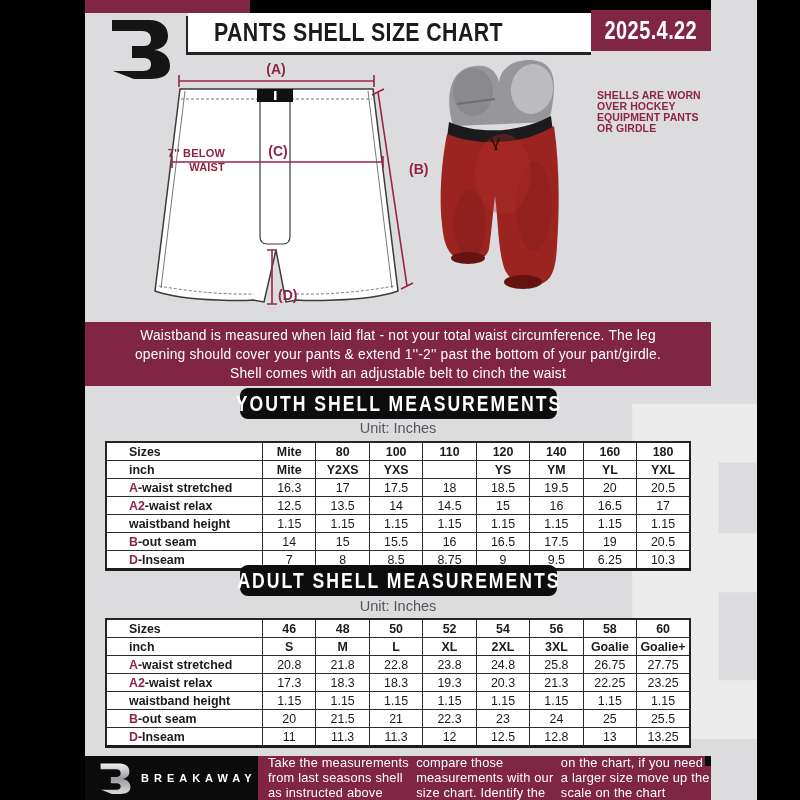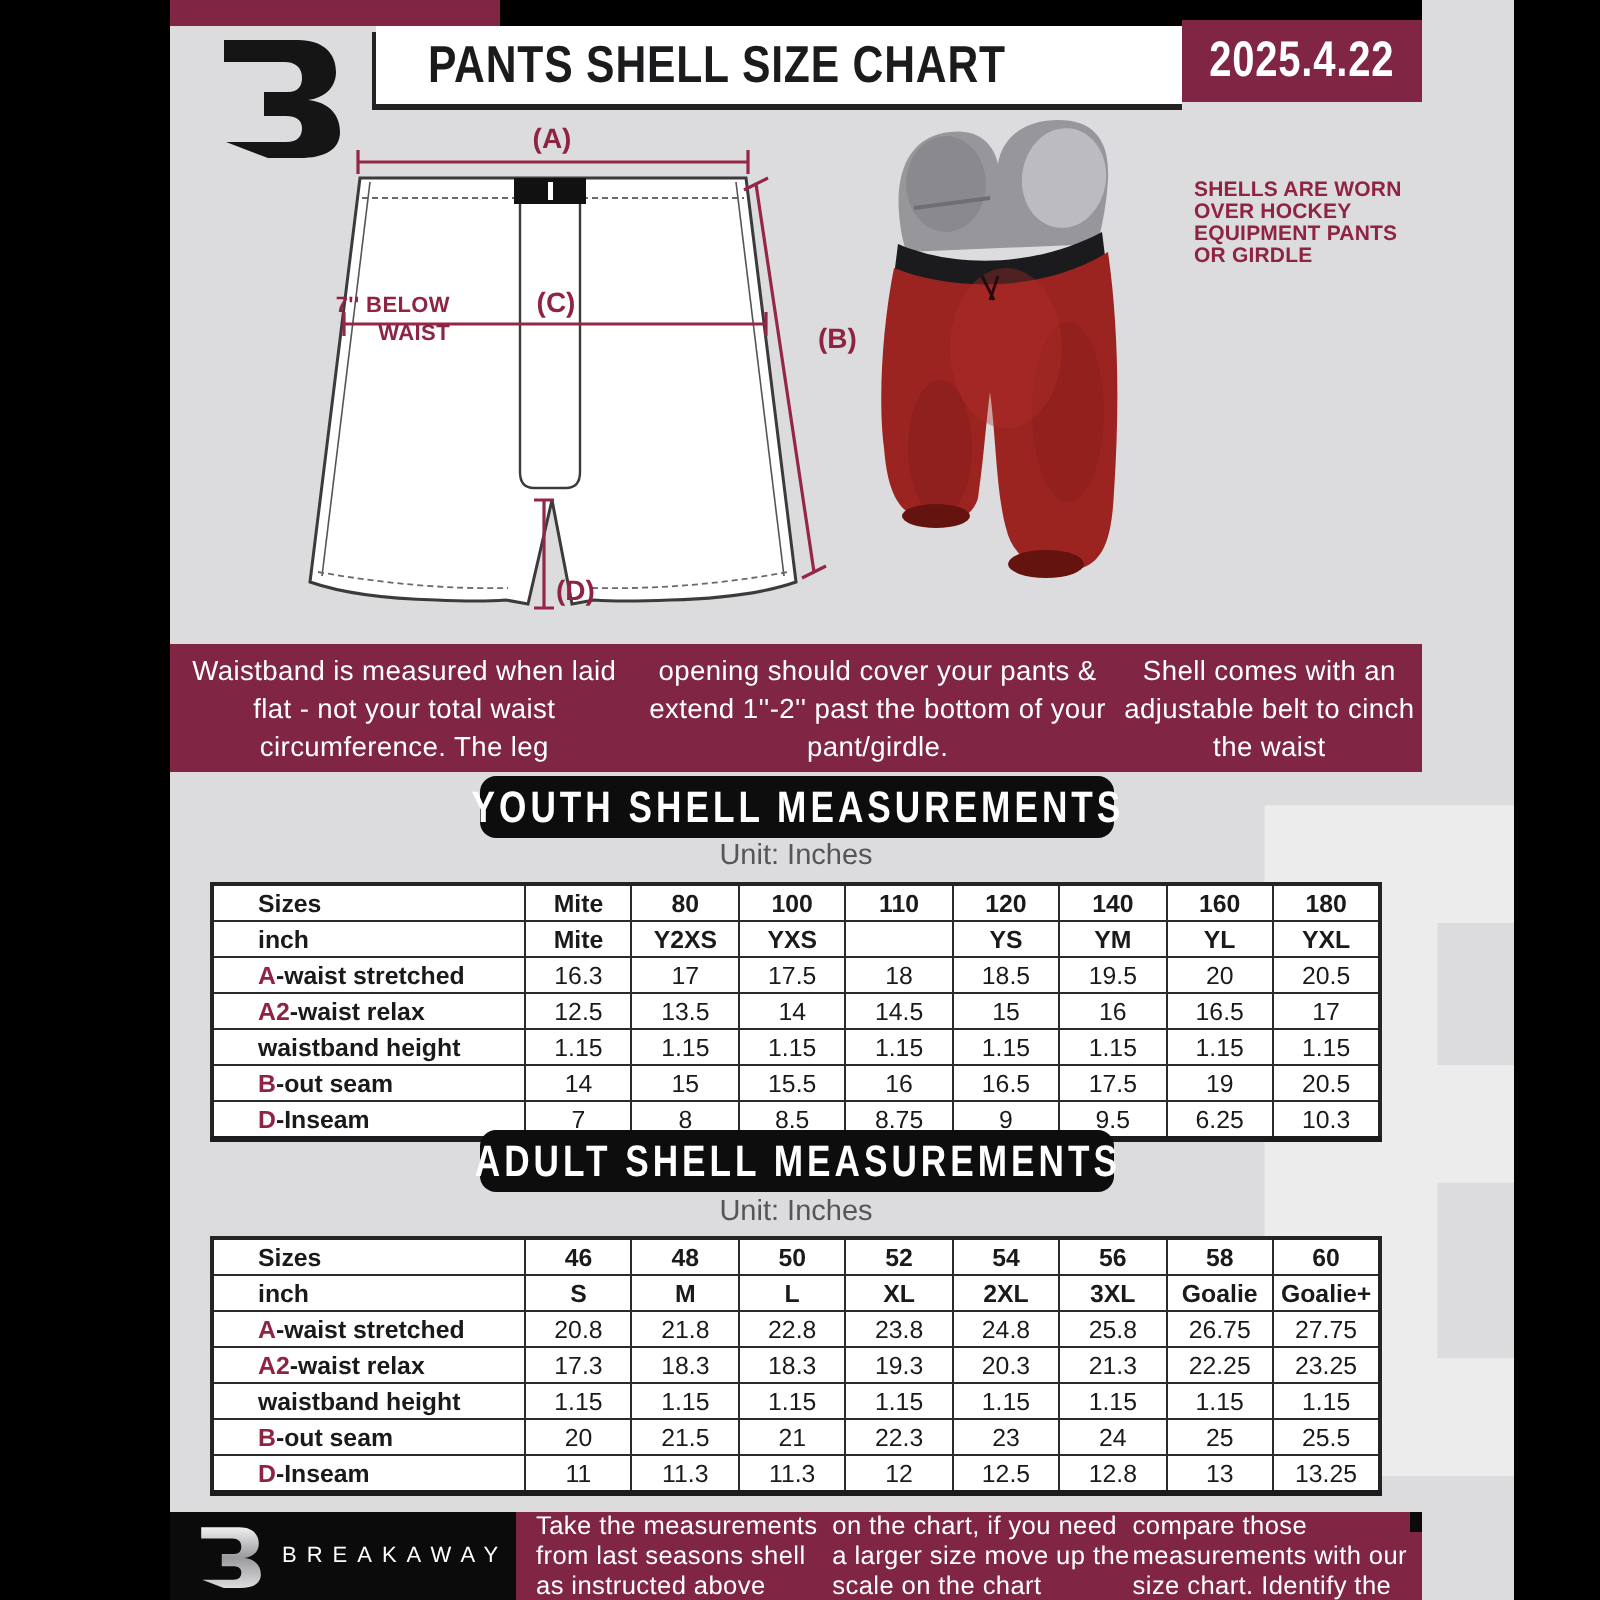--- a/index.html
+++ b/index.html
@@ -39,21 +39,21 @@
     left:28px;top:147px;width:112px;text-align:right;color:#8e2441;
     font-size:11px;line-height:13.5px;font-weight:600;letter-spacing:.2px;
   }
   .shell-note{
     left:512px;top:90px;width:112px;color:#8e2441;
     font-size:10.5px;line-height:11px;font-weight:600;letter-spacing:.1px;
   }
   
   .info-banner{
     left:0;top:322px;width:626px;height:64px;background:#802543;color:#fff;
-    display:flex;flex-direction:row;align-items:center;justify-content:center;
+    display:flex;flex-direction:column;align-items:center;justify-content:center;
     font-size:13.8px;line-height:19px;letter-spacing:.2px;text-align:center;
   }
   
   .watermark{
     left:505px;top:350px;font-size:460px;line-height:1;font-weight:700;
     color:rgba(255,255,255,.45);z-index:1;font-family:"DejaVu Sans", sans-serif;
   }
   .z2{z-index:2;}
   
   .black-banner{
@@ -79,21 +79,21 @@
   .size-table td.lbl{text-align:left;padding-left:22px;font-weight:700;width:133px;}
   .size-table td.hdr{font-weight:700;}
   .size-table .pfx{color:#8e2441;font-weight:700;}
   .tbl-wrap{left:20px;}
   
   .footer-logo-box{
     left:0;top:756px;width:173px;height:44px;background:#0b0b0b;
     display:flex;align-items:center;
   }
   .footer-brand{
-    color:#fff;font-size:11px;font-weight:400;letter-spacing:5px;margin-left:8px;white-space:nowrap;
+    color:#fff;font-size:11px;font-weight:700;letter-spacing:5px;margin-left:8px;white-space:nowrap;
   }
   .footer-banner{
     left:173px;top:756px;width:453px;height:44px;background:#802543;color:#fff;
     display:flex;flex-direction:row;justify-content:center;padding-left:10px;
     box-sizing:border-box;font-size:12.8px;line-height:14.9px;letter-spacing:.2px;
   }
   .footer-notch{left:620px;top:756px;width:6px;height:10px;background:#0b0b0b;}
   .dim-label{font-weight:700;fill:#8e2441;font-size:14px;font-family:"Liberation Sans",sans-serif;}
 </style>
 </head>
@@ -360,18 +360,18 @@
           <stop offset="0.5" stop-color="#9a9a9e"></stop>
           <stop offset="1" stop-color="#dcdcde"></stop>
         </linearGradient>
       </defs>
       <path fill="url(#silver)" d="M24,4 H44 C57,4 63,11 63,20 C63,28 57,33 49,34 C59,35 65,41 65,50 C65,59 57,63 45,63 H29 L8,55 H38 C44,55 46,52 46,48 C46,44 43,42 38,42 H27 V30 H39 C44,30 46,27 46,23 C46,18 43,15 37,15 H7 V4 H24 Z"></path>
     </svg>
     <span class="footer-brand">BREAKAWAY</span>
   </div>
   <div class="abs footer-banner z2">
       <div>Take the measurements from last seasons shell as instructed above</div>
+      <div>compare those measurements with our size chart. Identify the size</div>
       <div>on the chart, if you need a larger size move up the scale on the chart</div>
-      <div>compare those measurements with our size chart. Identify the size</div>
     </div>
   <div class="abs footer-notch z2"></div>
 
 </div>
 
 </body></html>

